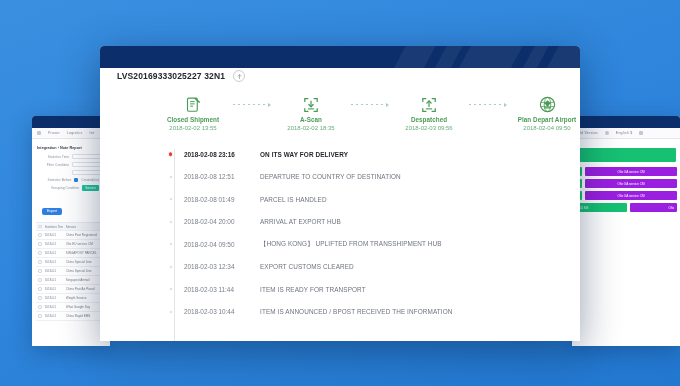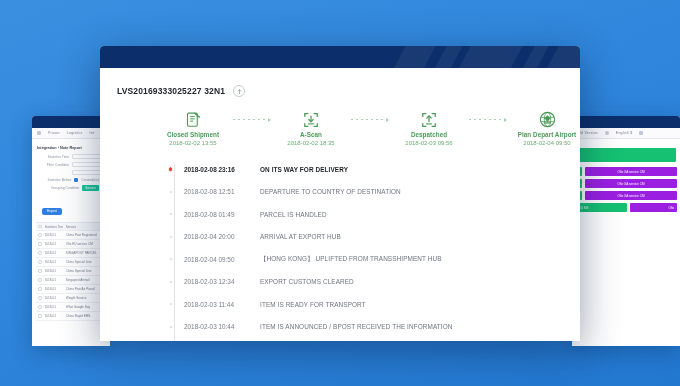--- a/index.html
+++ b/index.html
@@ -107,21 +107,21 @@
   }
   .s1 { left: 295px; width: 30px; }
   .s2 { left: 336px; width: 16px; }
   .s3 { left: 360px; width: 52px; }
   .s4 { left: 424px; width: 14px; }
   .s5 { left: 448px; width: 44px; }
 
   #modal-body { padding: 0 14px; height: 273px; overflow: hidden; position: relative; }
 
   
-  #track-line { display: flex; align-items: center; gap: 8px; padding: 17px 0 0 3px; }
+  #track-line { display: flex; align-items: center; gap: 8px; padding: 2px 0 0 3px; }
   #track-id {
     font-size: 8.5px; font-weight: bold; color: #23272e; letter-spacing: .15px;
   }
   #copy-btn {
     width: 12px; height: 12px; border: 1px solid #c8ccd3; border-radius: 50%;
     display: flex; align-items: center; justify-content: center; cursor: pointer;
     background: #fff;
   }
   #copy-btn svg { display: block; }
 

